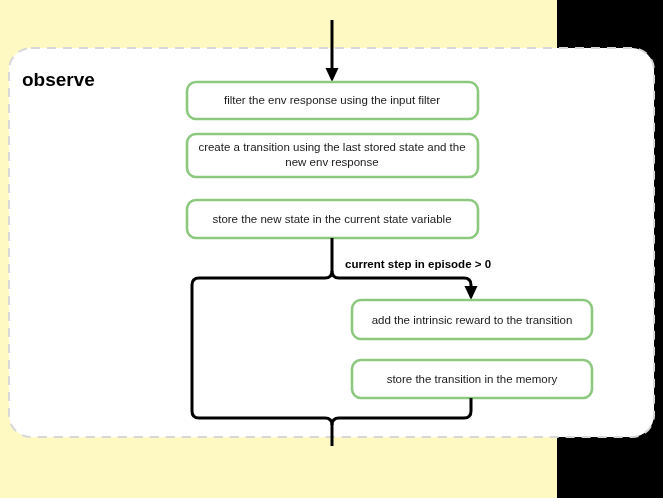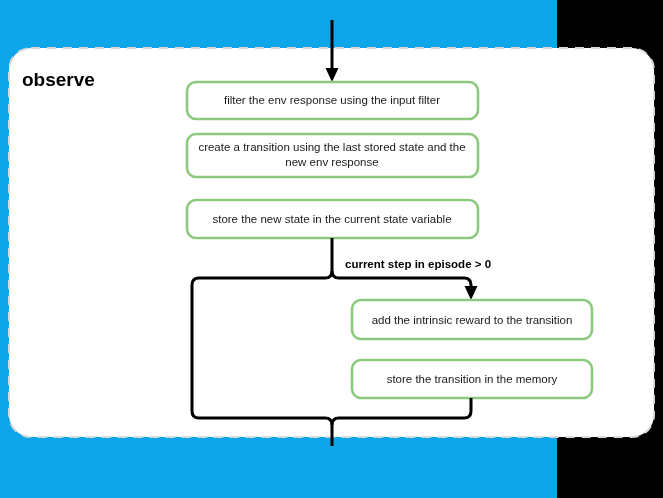--- a/index.html
+++ b/index.html
@@ -10,21 +10,21 @@
   body {
     width: 663px;
     height: 498px;
     overflow: hidden;
     font-family: "Liberation Sans", sans-serif;
   }
   #canvas {
     position: relative;
     width: 557px;
     height: 498px;
-    background: #0ea5e9;
+    background: #fef9c3;
   }
   svg.flow {
     position: absolute;
     left: 0;
     top: 0;
     width: 663px;
     height: 498px;
     display: block;
   }
   .group-box {

